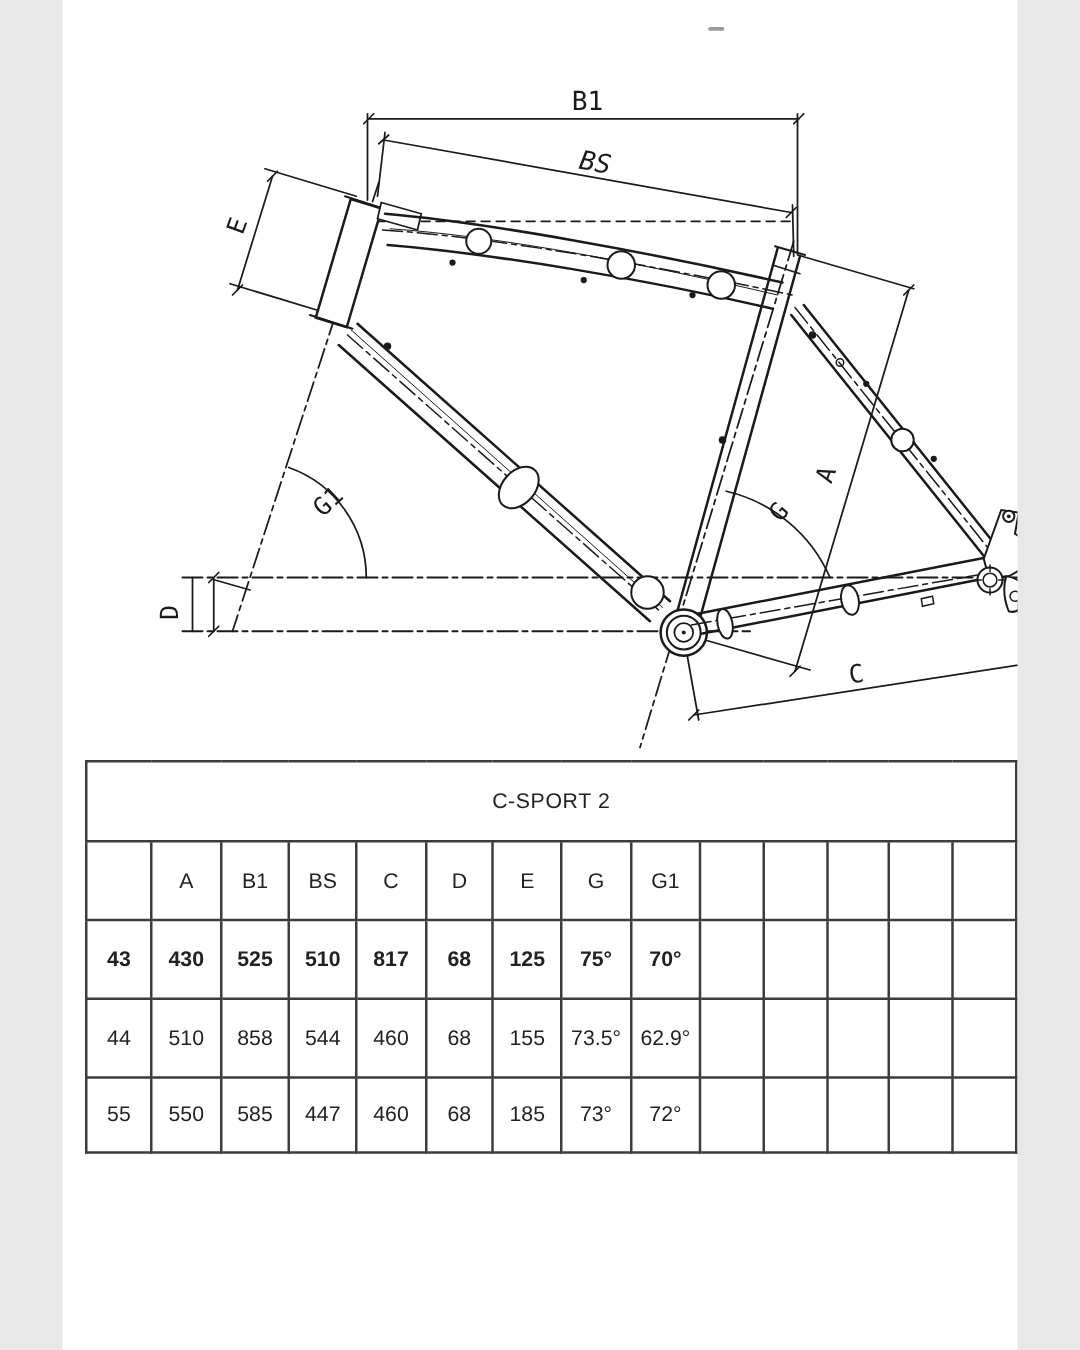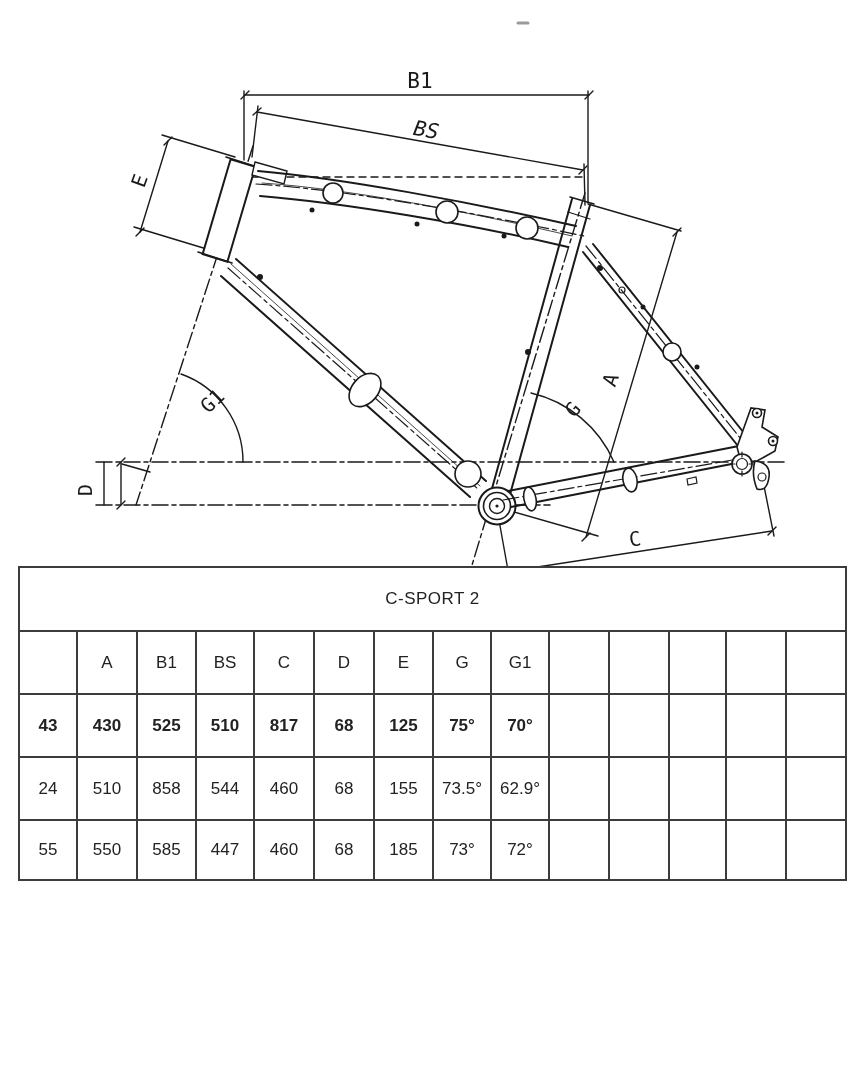--- a/index.html
+++ b/index.html
@@ -1,28 +1,28 @@
 <!DOCTYPE html>
 <html><head>
 <meta charset="utf-8">
 <style>
   html,body{margin:0;padding:0;background:#e8e8e8;}
   .page{
-    position:relative;width:864px;height:1080px;margin:0 auto;
+    position:relative;width:764px;height:1080px;margin:0 auto;
     background:#ffffff;overflow:hidden;
     font-family:"Liberation Sans",sans-serif;color:#1f1f1f;
   }
   .diagram-wrap{position:absolute;left:0;top:0;width:864px;height:600px;}
   svg text{
     font-family:"DejaVu Sans Mono",monospace;
     fill:#1a1a1a;
   }
   .dim-label{font-size:20px;}
   .dim-label-big{font-size:21px;}
-  .geo-table-wrap{position:absolute;left:18px;top:566px;}
+  .geo-table-wrap{position:absolute;left:18px;top:608px;}
   table.geo{
     border-collapse:collapse;table-layout:fixed;
     background:#fff;
   }
   table.geo td{
     border:2px solid #3c3c3c;
     text-align:center;vertical-align:middle;
     font-size:17px;color:#222;
     padding:0;overflow:hidden;white-space:nowrap;
   }
@@ -241,21 +241,21 @@
             <td>125</td>
             <td>75°</td>
             <td>70°</td>
             <td></td>
             <td></td>
             <td></td>
             <td></td>
             <td></td>
           </tr>
           <tr style="height: 63px;">
-            <td>24</td>
+            <td>44</td>
             <td>510</td>
             <td>858</td>
             <td>544</td>
             <td>460</td>
             <td>68</td>
             <td>155</td>
             <td>73.5°</td>
             <td>62.9°</td>
             <td></td>
             <td></td>

